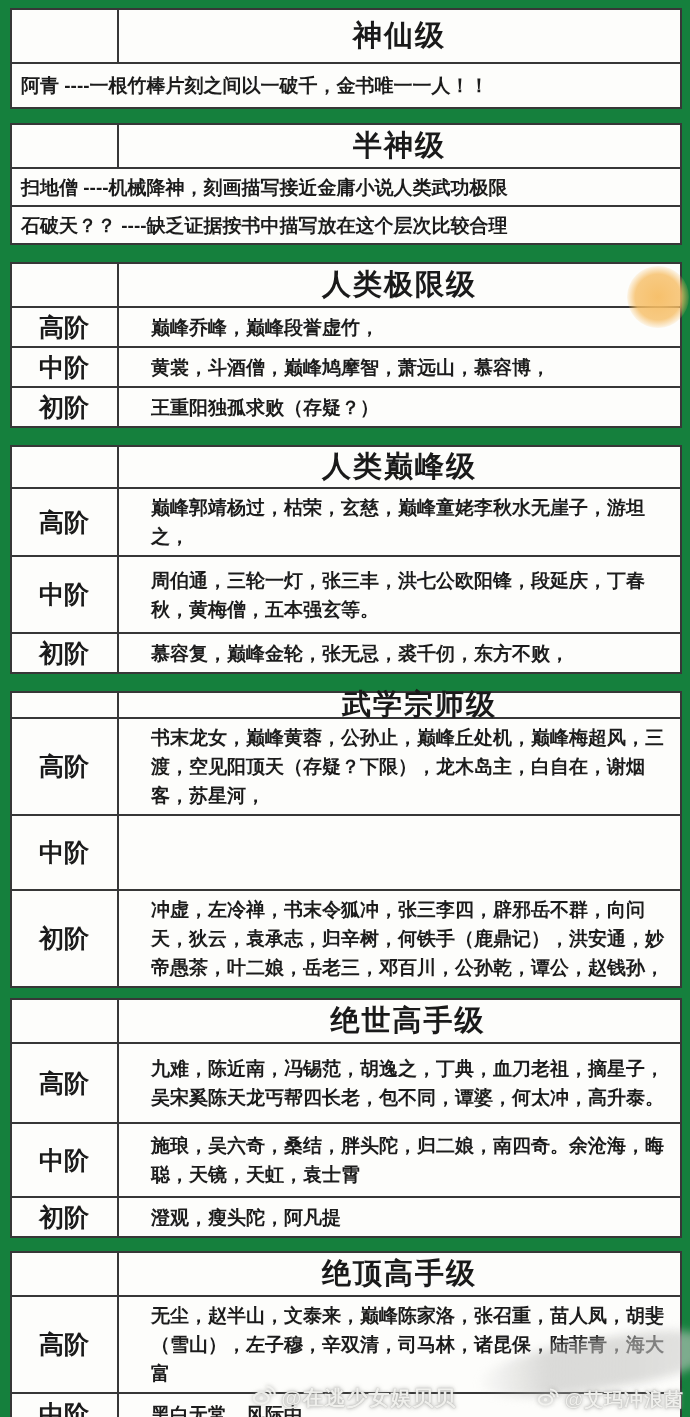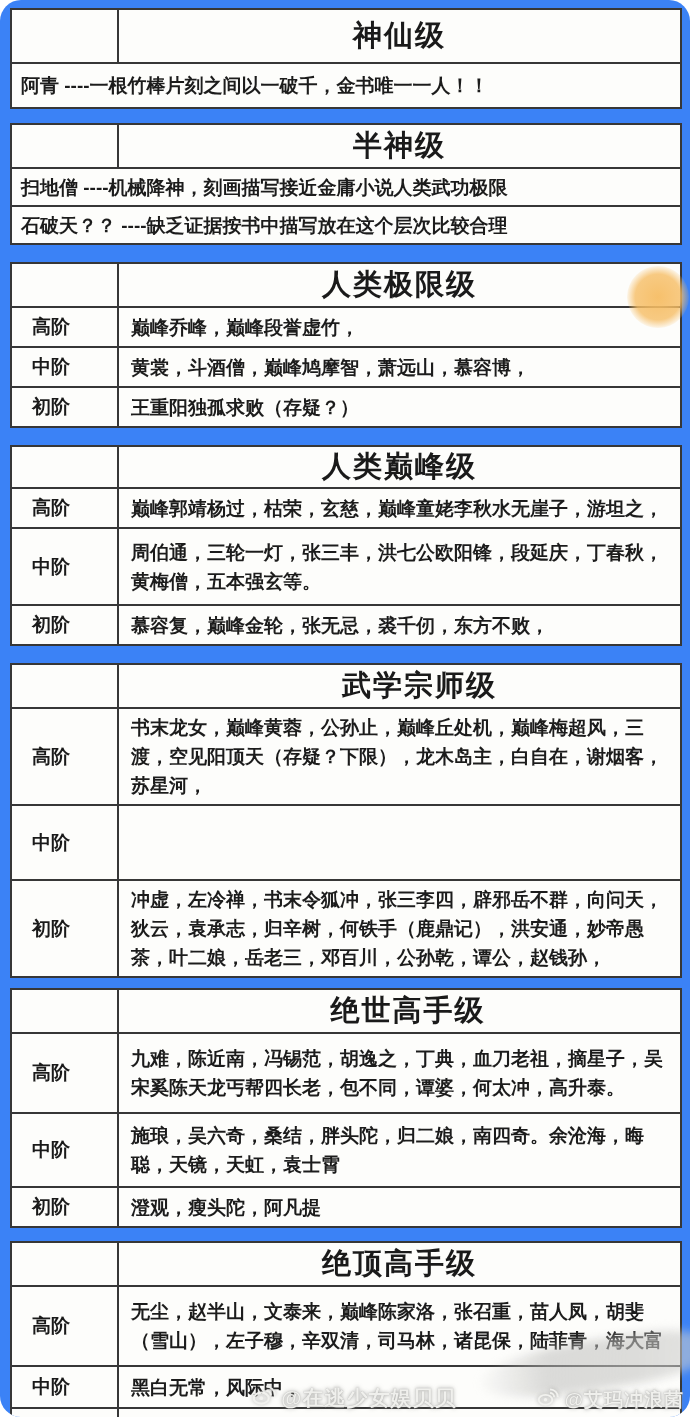--- a/index.html
+++ b/index.html
@@ -1,39 +1,39 @@
 <!DOCTYPE html>
 <html><head>
 <meta charset="utf-8">
 <style>
   html,body{margin:0;padding:0;background:#ffffff;}
   .page{
     position:relative;width:690px;height:1417px;overflow:hidden;
-    background:#3b82f6;
+    background:#15803d;
     font-family:"Liberation Sans","DejaVu Sans",sans-serif;
-    font-weight:bold;color:#161616;border-radius:21px;
+    font-weight:bold;color:#161616;
   }
   .tbl{
     position:relative;margin-left:10px;width:672px;
     border:2px solid #373737;background:#fdfdfb;box-sizing:border-box;
   }
   .hrow{display:flex;}
   .hleft{width:107px;flex:none;border-right:2px solid #373737;box-sizing:border-box;}
   .htitle{
     flex:1;display:flex;align-items:center;justify-content:center;
     font-size:29px;letter-spacing:2px;color:#1a1a1a;
   }
   .row{display:flex;border-top:2px solid #373737;}
   .lbl{
     width:107px;flex:none;border-right:2px solid #373737;box-sizing:border-box;
-    display:flex;align-items:center;padding-left:20px;font-size:19px;color:#1a1a1a;
+    display:flex;align-items:center;padding-left:27px;font-size:25px;color:#1a1a1a;
   }
   .txt{
     flex:1;display:flex;align-items:center;box-sizing:border-box;
-    padding:4px 10px 4px 12px;font-size:19px;line-height:29px;color:#1c1c1c;
+    padding:4px 10px 4px 12px;font-size:19px;line-height:29px;color:#1c1c1c;margin-left:20px;
   }
   .simple-row{border-top:2px solid #373737;display:flex;align-items:center;
     box-sizing:border-box;padding:2px 10px 2px 9px;font-size:19px;line-height:27px;color:#1c1c1c;}
   
   .sticker{
     position:absolute;left:627px;top:266px;width:62px;height:62px;border-radius:50%;
     background:radial-gradient(circle,rgba(246,189,100,0.95) 0%,rgba(246,189,100,0.8) 52%,rgba(246,189,100,0.0) 74%);
     z-index:5;pointer-events:none;
   }
   .swoosh{
@@ -106,21 +106,21 @@
       <div class="lbl">中阶</div>
       <div class="txt">周伯通，三轮一灯，张三丰，洪七公欧阳锋，段延庆，丁春秋，黄梅僧，五本强玄等。</div>
     </div>
     <div class="row" style="min-height:38px;">
       <div class="lbl">初阶</div>
       <div class="txt">慕容复，巅峰金轮，张无忌，裘千仞，东方不败，</div>
     </div>
   </div>
 
   <div class="tbl" style="margin-top:17px;">
-    <div class="hrow" style="height:42px;gap:40px;">
+    <div class="hrow" style="height:24px;gap:40px;">
       <div class="hleft"></div>
       <div class="htitle">武学宗师级</div>
     </div>
     <div class="row" style="min-height:80px;">
       <div class="lbl">高阶</div>
       <div class="txt">书末龙女，巅峰黄蓉，公孙止，巅峰丘处机，巅峰梅超风，三渡，空见阳顶天（存疑？下限），龙木岛主，白自在，谢烟客，苏星河，</div>
     </div>
     <div class="row" style="min-height:73px;">
       <div class="lbl">中阶</div>
     </div>

